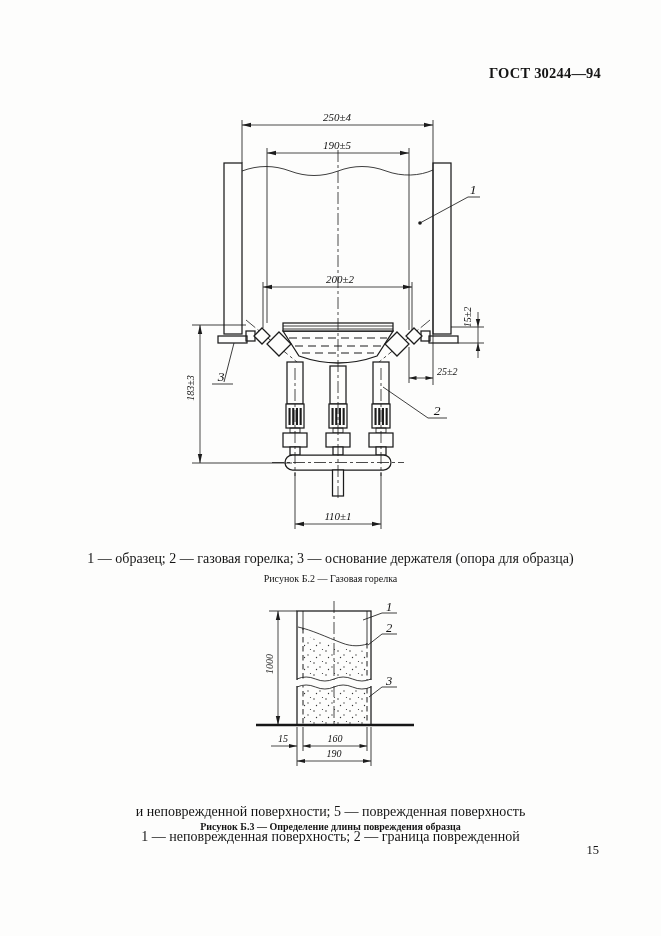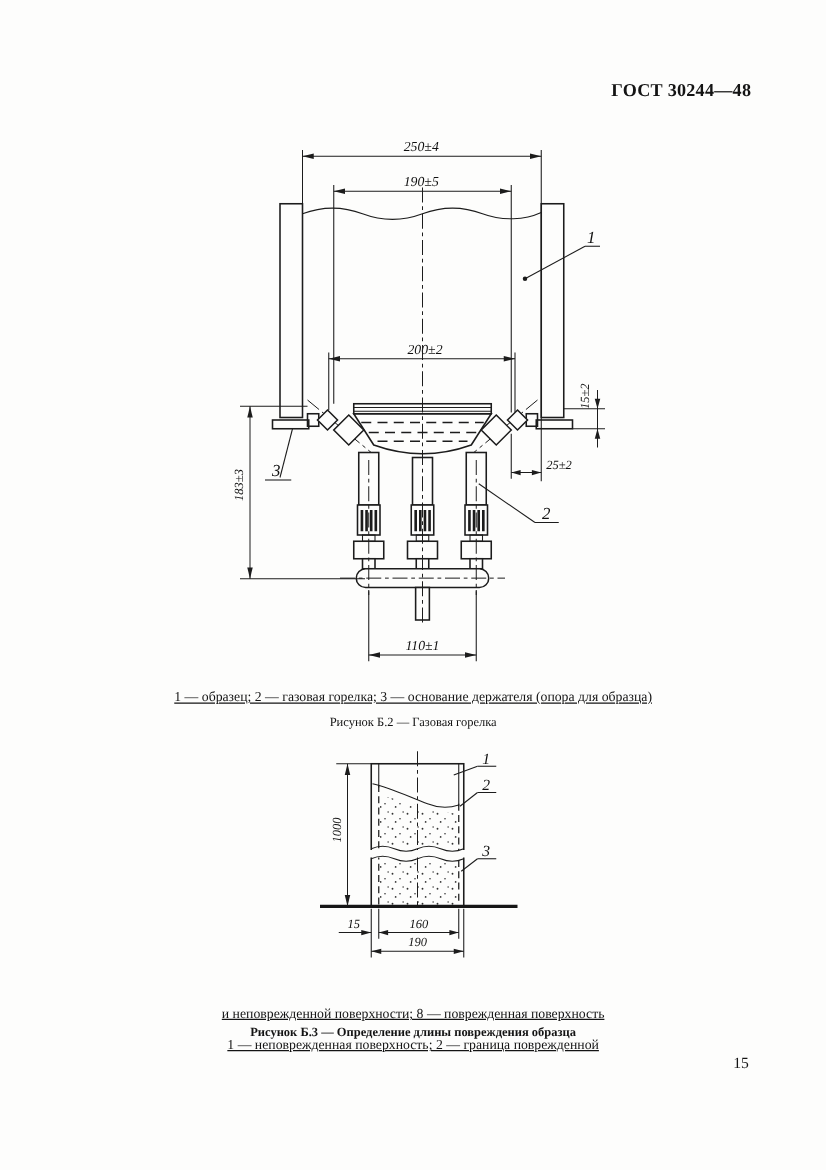--- a/index.html
+++ b/index.html
@@ -7,21 +7,21 @@
     width:661px;height:936px;position:relative;background:#fdfdfc;
     font-family:"Liberation Serif","DejaVu Serif",serif;color:#141414;
     overflow:hidden;
   }
   .abs{position:absolute;}
   .doc-header{
     top:65px;right:60px;font-weight:bold;font-size:14.5px;letter-spacing:.2px;
   }
   .page-number{top:843px;right:62px;font-size:12.5px;}
   .centerblock{left:3px;width:655px;text-align:center;}
-  .legend{font-size:11px;line-height:13px;text-decoration:underline;}
+  .legend{font-size:14px;line-height:13px;}
   .caption{font-size:10px;}
   svg{position:absolute;left:0;top:0;}
   .ln{stroke:#1c1c1c;stroke-width:1.25;fill:none;}
   .lnw{stroke:#1c1c1c;stroke-width:1.25;fill:#fdfdfc;}
   .thin{stroke:#1c1c1c;stroke-width:0.85;fill:none;}
   .thick{stroke:#161616;stroke-width:2.6;fill:none;}
   .dim{stroke:#1c1c1c;stroke-width:0.8;fill:none;}
   .cl{stroke:#1c1c1c;stroke-width:0.8;fill:none;stroke-dasharray:12 3 3 3;}
   .dsh{stroke:#1c1c1c;stroke-width:1.05;fill:none;stroke-dasharray:8 5;}
   .dshv{stroke:#1c1c1c;stroke-width:1.0;fill:none;stroke-dasharray:5.5 3.5;}
@@ -30,21 +30,21 @@
   text.dt{font-family:"Liberation Serif","DejaVu Serif",serif;font-style:italic;
           font-size:11px;fill:#111;}
   text.dts{font-size:10px;}
   text.lbl{font-family:"Liberation Serif","DejaVu Serif",serif;font-style:italic;
            font-size:13.5px;fill:#111;}
   text.lbls{font-size:12.5px;}
 </style>
 </head>
 <body>
 
-<div class="abs doc-header">ГОСТ 30244—48</div>
+<div class="abs doc-header">ГОСТ 30244—94</div>
 
 <svg width="661" height="936" viewBox="0 0 661 936">
   <defs>
     <pattern id="hatch" width="7" height="7" patternUnits="userSpaceOnUse">
       <path d="M0,7 L7,0 M-1.5,1.5 L1.5,-1.5 M5.5,8.5 L8.5,5.5" stroke="#2a2a2a" stroke-width="0.85"></path>
     </pattern>
     <pattern id="hatch2" width="3.4" height="3.4" patternUnits="userSpaceOnUse">
       <path d="M0,3.4 L3.4,0 M-0.8,0.8 L0.8,-0.8 M2.6,4.2 L4.2,2.6" stroke="#222" stroke-width="0.7"></path>
     </pattern>
     <pattern id="dots" width="12" height="12" patternUnits="userSpaceOnUse">
@@ -276,16 +276,16 @@
       <line class="thin" x1="382" y1="687" x2="397" y2="687"></line>
       <text class="lbl lbls" x="389" y="685" text-anchor="middle">3</text>
     </g>
   </g>
 </svg>
 
 <div class="abs centerblock legend" style="top:552px;">1 — образец; 2 — газовая горелка; 3 — основание держателя (опора для образца)</div>
 <div class="abs centerblock caption" style="top:573px;">Рисунок Б.2 — Газовая горелка</div>
 
 <div class="abs centerblock legend" style="top:792px;margin-top:38px;">1 — неповрежденная поверхность; 2 — граница поврежденной</div>
-<div class="abs centerblock legend" style="top:805px;">и неповрежденной поверхности; 8 — поврежденная поверхность</div>
+<div class="abs centerblock legend" style="top:805px;">и неповрежденной поверхности; 5 — поврежденная поверхность</div>
 <div class="abs centerblock caption" style="top:821px;font-weight:bold;">Рисунок Б.3 — Определение длины повреждения образца</div>
 
 <div class="abs page-number">15</div>
 
 </body></html>

